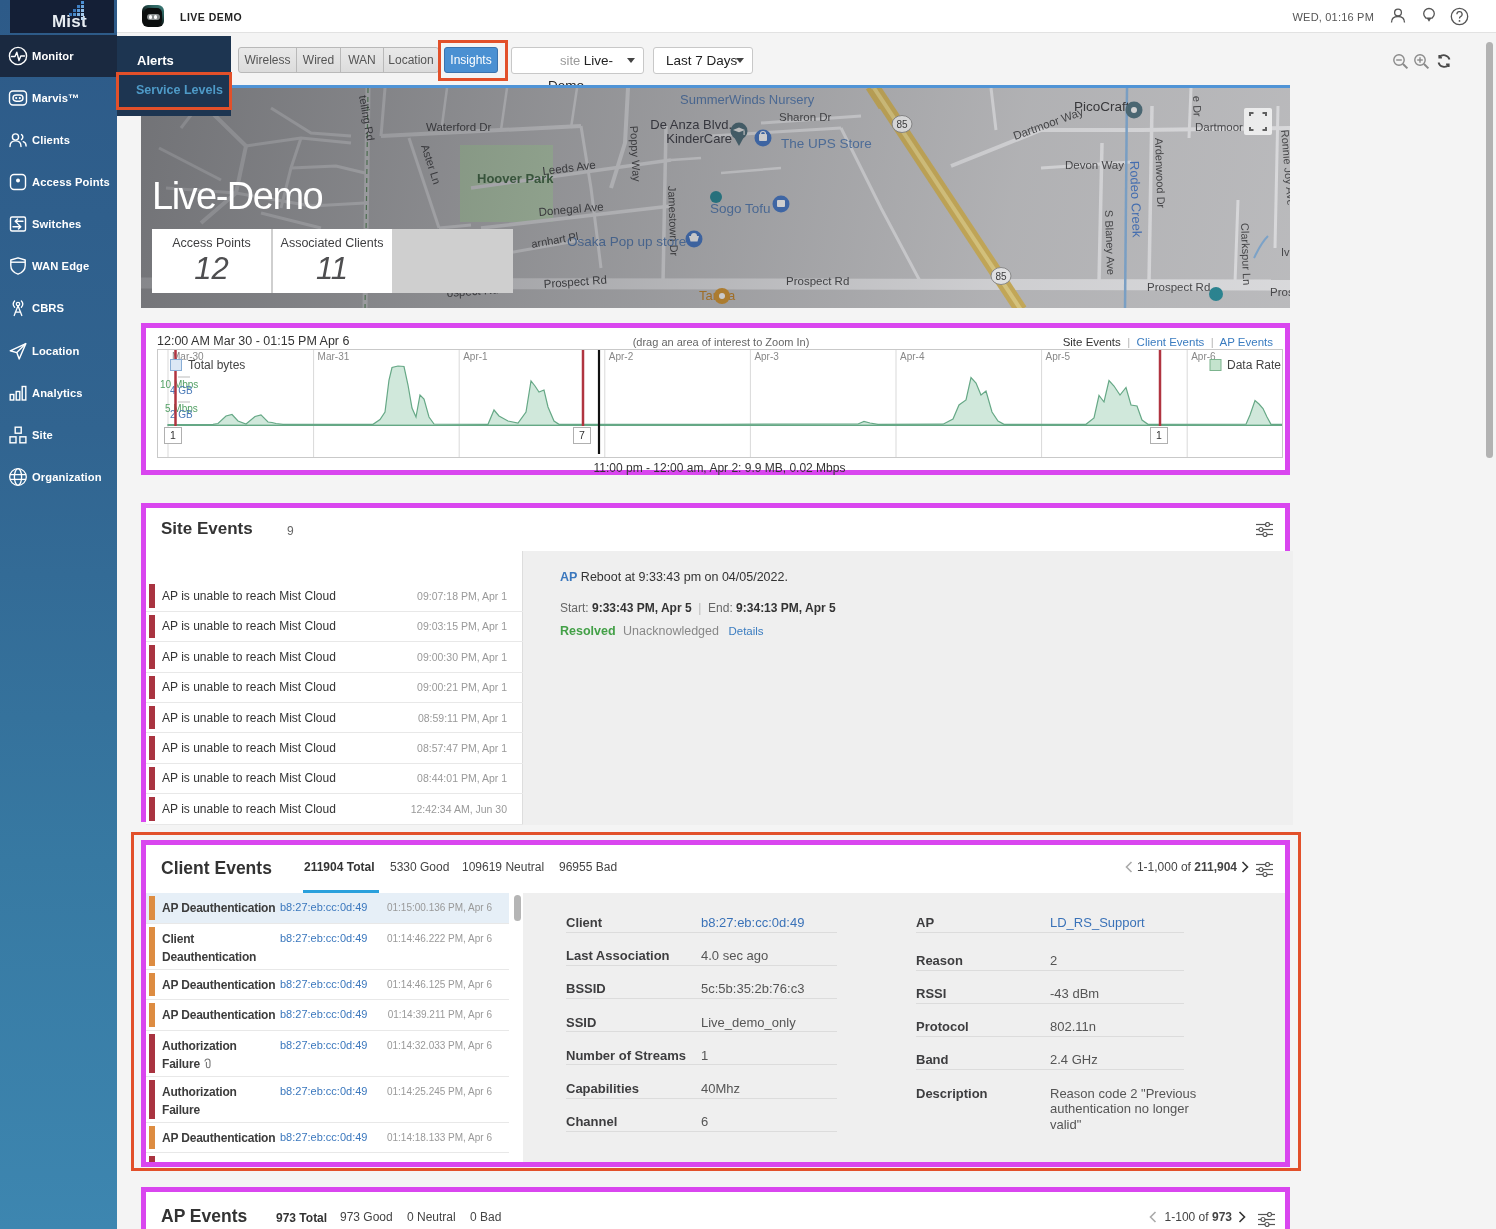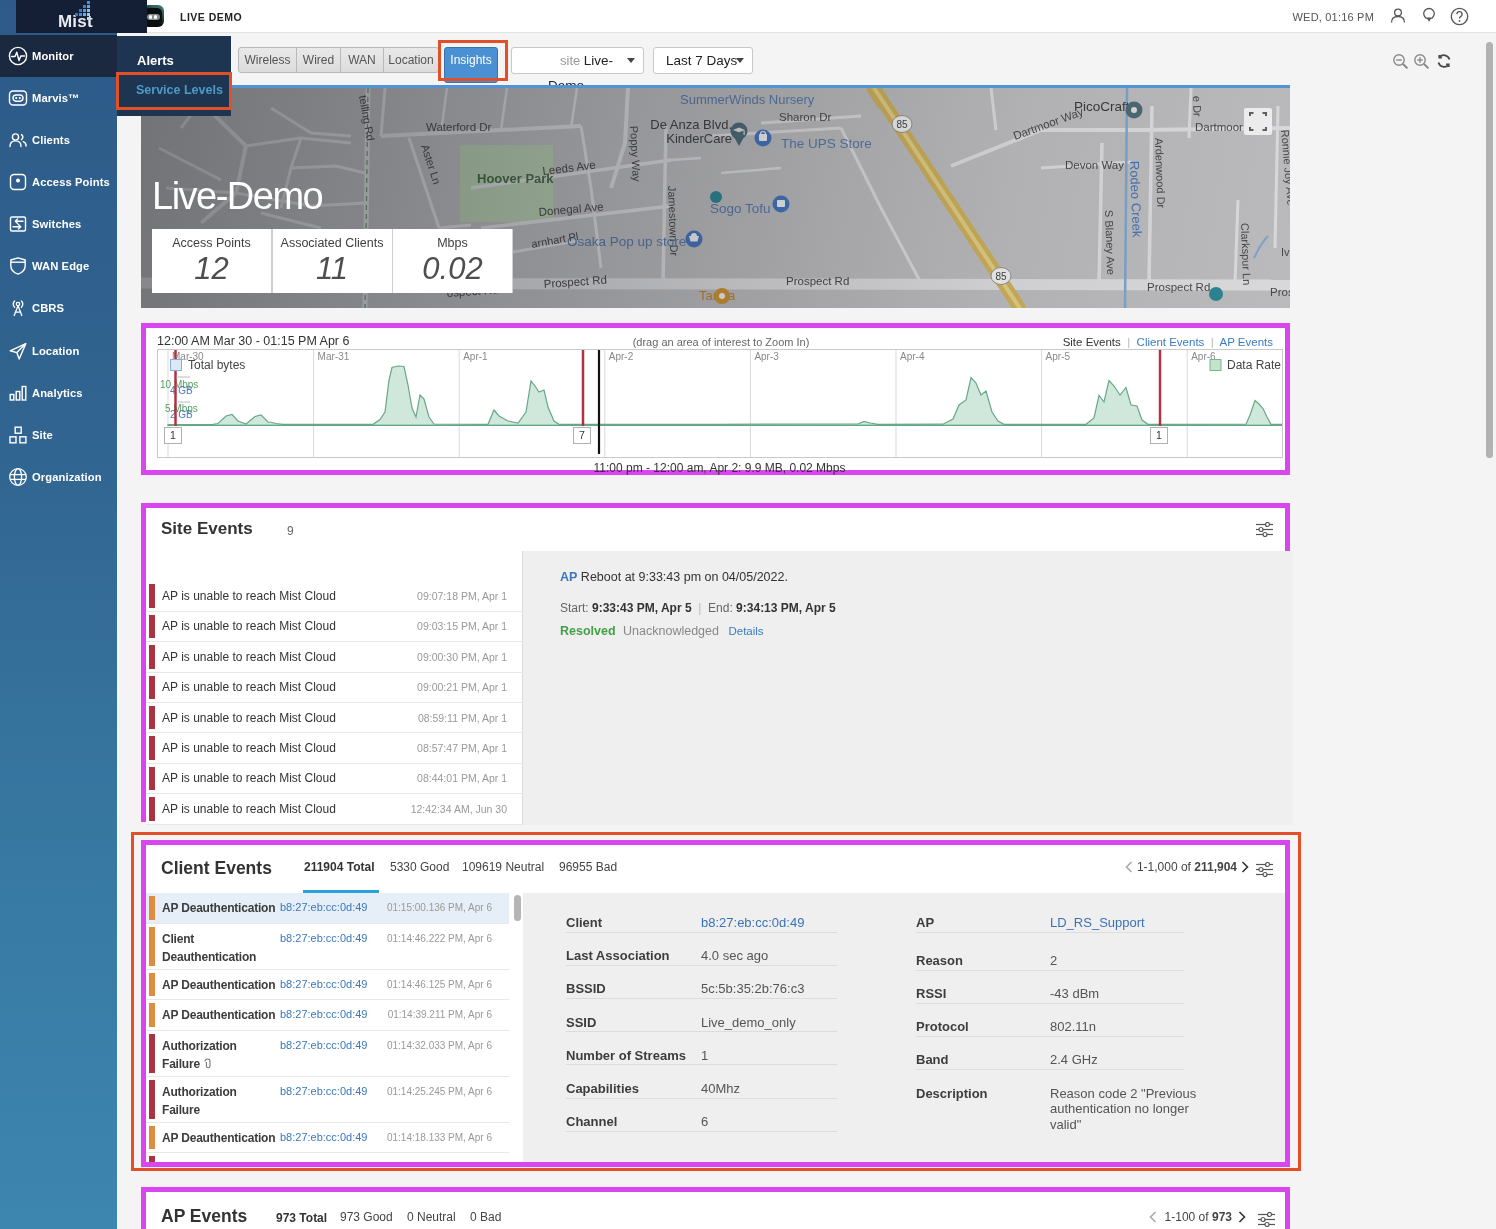--- a/index.html
+++ b/index.html
@@ -1,21 +1,21 @@
 <!DOCTYPE html>
 <html><head>
 <meta charset="utf-8">
 <style>
 * { margin:0; padding:0; box-sizing:border-box; }
 html,body { width:1496px; height:1229px; font-family:"Liberation Sans", sans-serif; background:#f4f4f4; overflow:hidden; position:relative; }
 .abs { position:absolute; }
 
 
 #sidebar { position:absolute; left:0; top:0; width:117px; height:1229px; background:linear-gradient(to bottom,#2d5a88 0%,#316490 35%,#3779a2 70%,#3d86b0 100%); z-index:30; }
-#logo { position:absolute; left:16px; top:0; width:131px; height:33px; background:#141f36; }
+#logo { position:absolute; left:10px; top:0; width:104px; height:33px; background:#141f36; }
 #logo .word { position:absolute; left:42px; top:12px; color:#e8edf2; font-size:17px; font-weight:bold; letter-spacing:0.2px; }
 .navitem { position:absolute; left:0; width:117px; height:42px; color:#fff; }
 .navitem.sel { background:#1a2940; }
 .navitem svg { position:absolute; left:7px; top:50%; margin-top:-11px; }
 .navitem .lbl { position:absolute; left:32px; top:50%; transform:translateY(-50%); font-size:11.2px; font-weight:bold; letter-spacing:0.1px; }
 
 
 #header { position:absolute; left:117px; top:0; width:1379px; height:33px; background:#fff; border-bottom:1px solid #e2e2e2; z-index:20; }
 #robot { position:absolute; left:25px; top:5px; width:22px; height:22px; border-radius:6px; background:linear-gradient(215deg,#3f7f7b 0%,#2d625f 25%,#0b0e0e 60%); }
 #robot .face { position:absolute; left:1.5px; top:3px; width:18px; height:17px; border-radius:5px; background:#0b0e0e; }
@@ -31,21 +31,21 @@
 #flyout .alerts { position:absolute; left:20px; top:17px; font-size:13px; font-weight:bold; color:#fff; }
 #flyout .sl { position:absolute; left:19px; top:47px; font-size:12.5px; font-weight:bold; color:#4e9ac7; }
 .redbox { position:absolute; border:3px solid #e2502a; z-index:45; pointer-events:none; }
 #redbox-sl { left:116px; top:72px; width:116px; height:38px; }
 #redbox-insights { left:438px; top:40px; width:70px; height:41px; }
 #redbox-client { left:131px; top:832px; width:1170px; height:339px; }
 
 
 #toolbar { position:absolute; left:117px; top:33px; width:1379px; height:52px; background:#f4f4f4; }
 .tabbtn { position:absolute; top:14px; height:26px; background:linear-gradient(#e9e9e9,#dcdcdc); border:1px solid #b9b9b9; color:#555; font-size:12px; text-align:center; line-height:24px; }
-#tb-insights { position:absolute; top:14px; height:36px; background:#4a90d2; border:1px solid #3a72ad; border-radius:3px; color:#fff; font-size:12px; text-align:center; line-height:24px; }
+#tb-insights { position:absolute; top:14px; height:26px; background:#4a90d2; border:1px solid #3a72ad; border-radius:3px; color:#fff; font-size:12px; text-align:center; line-height:24px; }
 .drop { position:absolute; top:14px; height:27px; background:#fff; border:1px solid #c8c8c8; border-radius:3px; font-size:13px; color:#333; }
 .caret { position:absolute; right:8px; top:10px; width:0; height:0; border-left:4.5px solid transparent; border-right:4.5px solid transparent; border-top:5px solid #444; }
 
 
 #map { position:absolute; left:141px; top:85px; width:1149px; height:223px; overflow:hidden; border-top:3px solid #5094d6; background:#a2a2a4; }
 #map-overlay { position:absolute; left:0; top:0; width:1149px; height:220px; background:linear-gradient(100deg, rgba(18,20,26,0.47) 0%, rgba(18,20,26,0.30) 35%, rgba(18,20,26,0.12) 75%, rgba(18,20,26,0.07) 100%); }
 #map-title { position:absolute; left:11px; top:87px; color:#fff; font-size:38px; font-weight:300; letter-spacing:-1.5px; }
 #stats { position:absolute; left:11px; top:141px; width:361px; height:64px; background:#cfcfcf; }
 .stat { position:absolute; top:0; width:119px; height:64px; background:#fff; }
 .stat .k { margin-top:7px; text-align:center; font-size:12.5px; color:#3e3e40; }
@@ -413,24 +413,20 @@
   <div id="map-title">Live-Demo</div>
   <div id="stats">
     <div class="stat" style="left:0">
       <div class="k">Access Points</div>
         <div class="v">12</div>
     </div>
     <div class="stat" style="left:120.5px">
       <div class="k">Associated Clients</div>
         <div class="v">11</div>
     </div>
-    <div class="stat" style="left:241px">
-      <div class="k">Mbps</div>
-        <div class="v">0.02</div>
-    </div>
   </div>
 </div>
 
 <div class="card" id="timeline">
   <div id="tl-range">12:00 AM Mar 30 - 01:15 PM Apr 6</div>
   <div id="tl-hint">(drag an area of interest to Zoom In)</div>
   <div id="tl-links"><span class="on">Site Events</span> &nbsp;|&nbsp; <a>Client Events</a> &nbsp;|&nbsp; <a>AP Events</a></div>
   <div id="chartbox">
     <svg width="1124" height="107" viewBox="0 0 1124 107">
 

